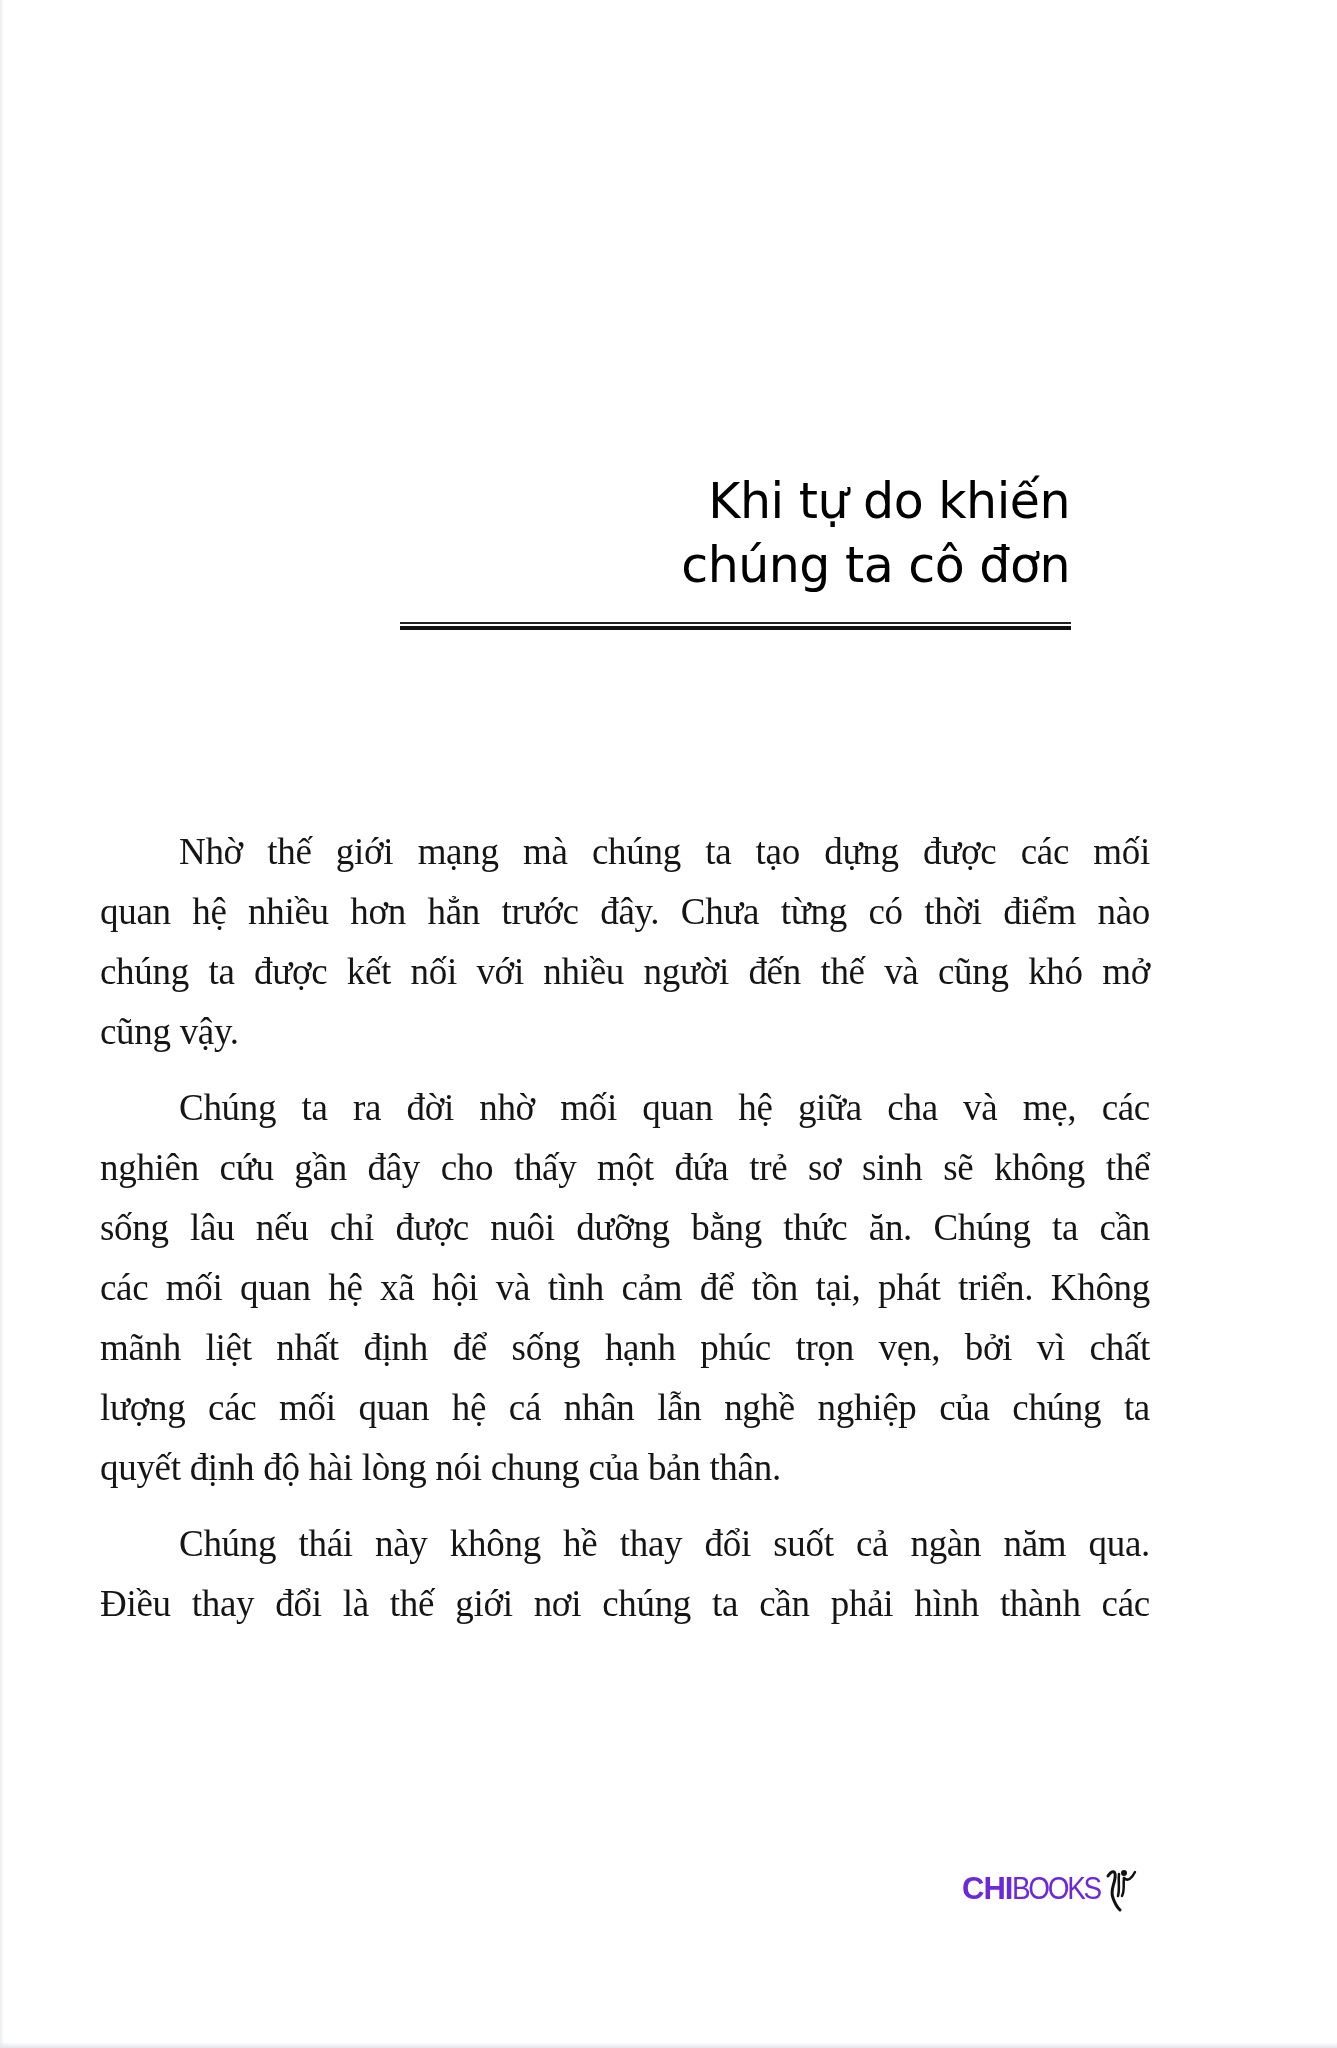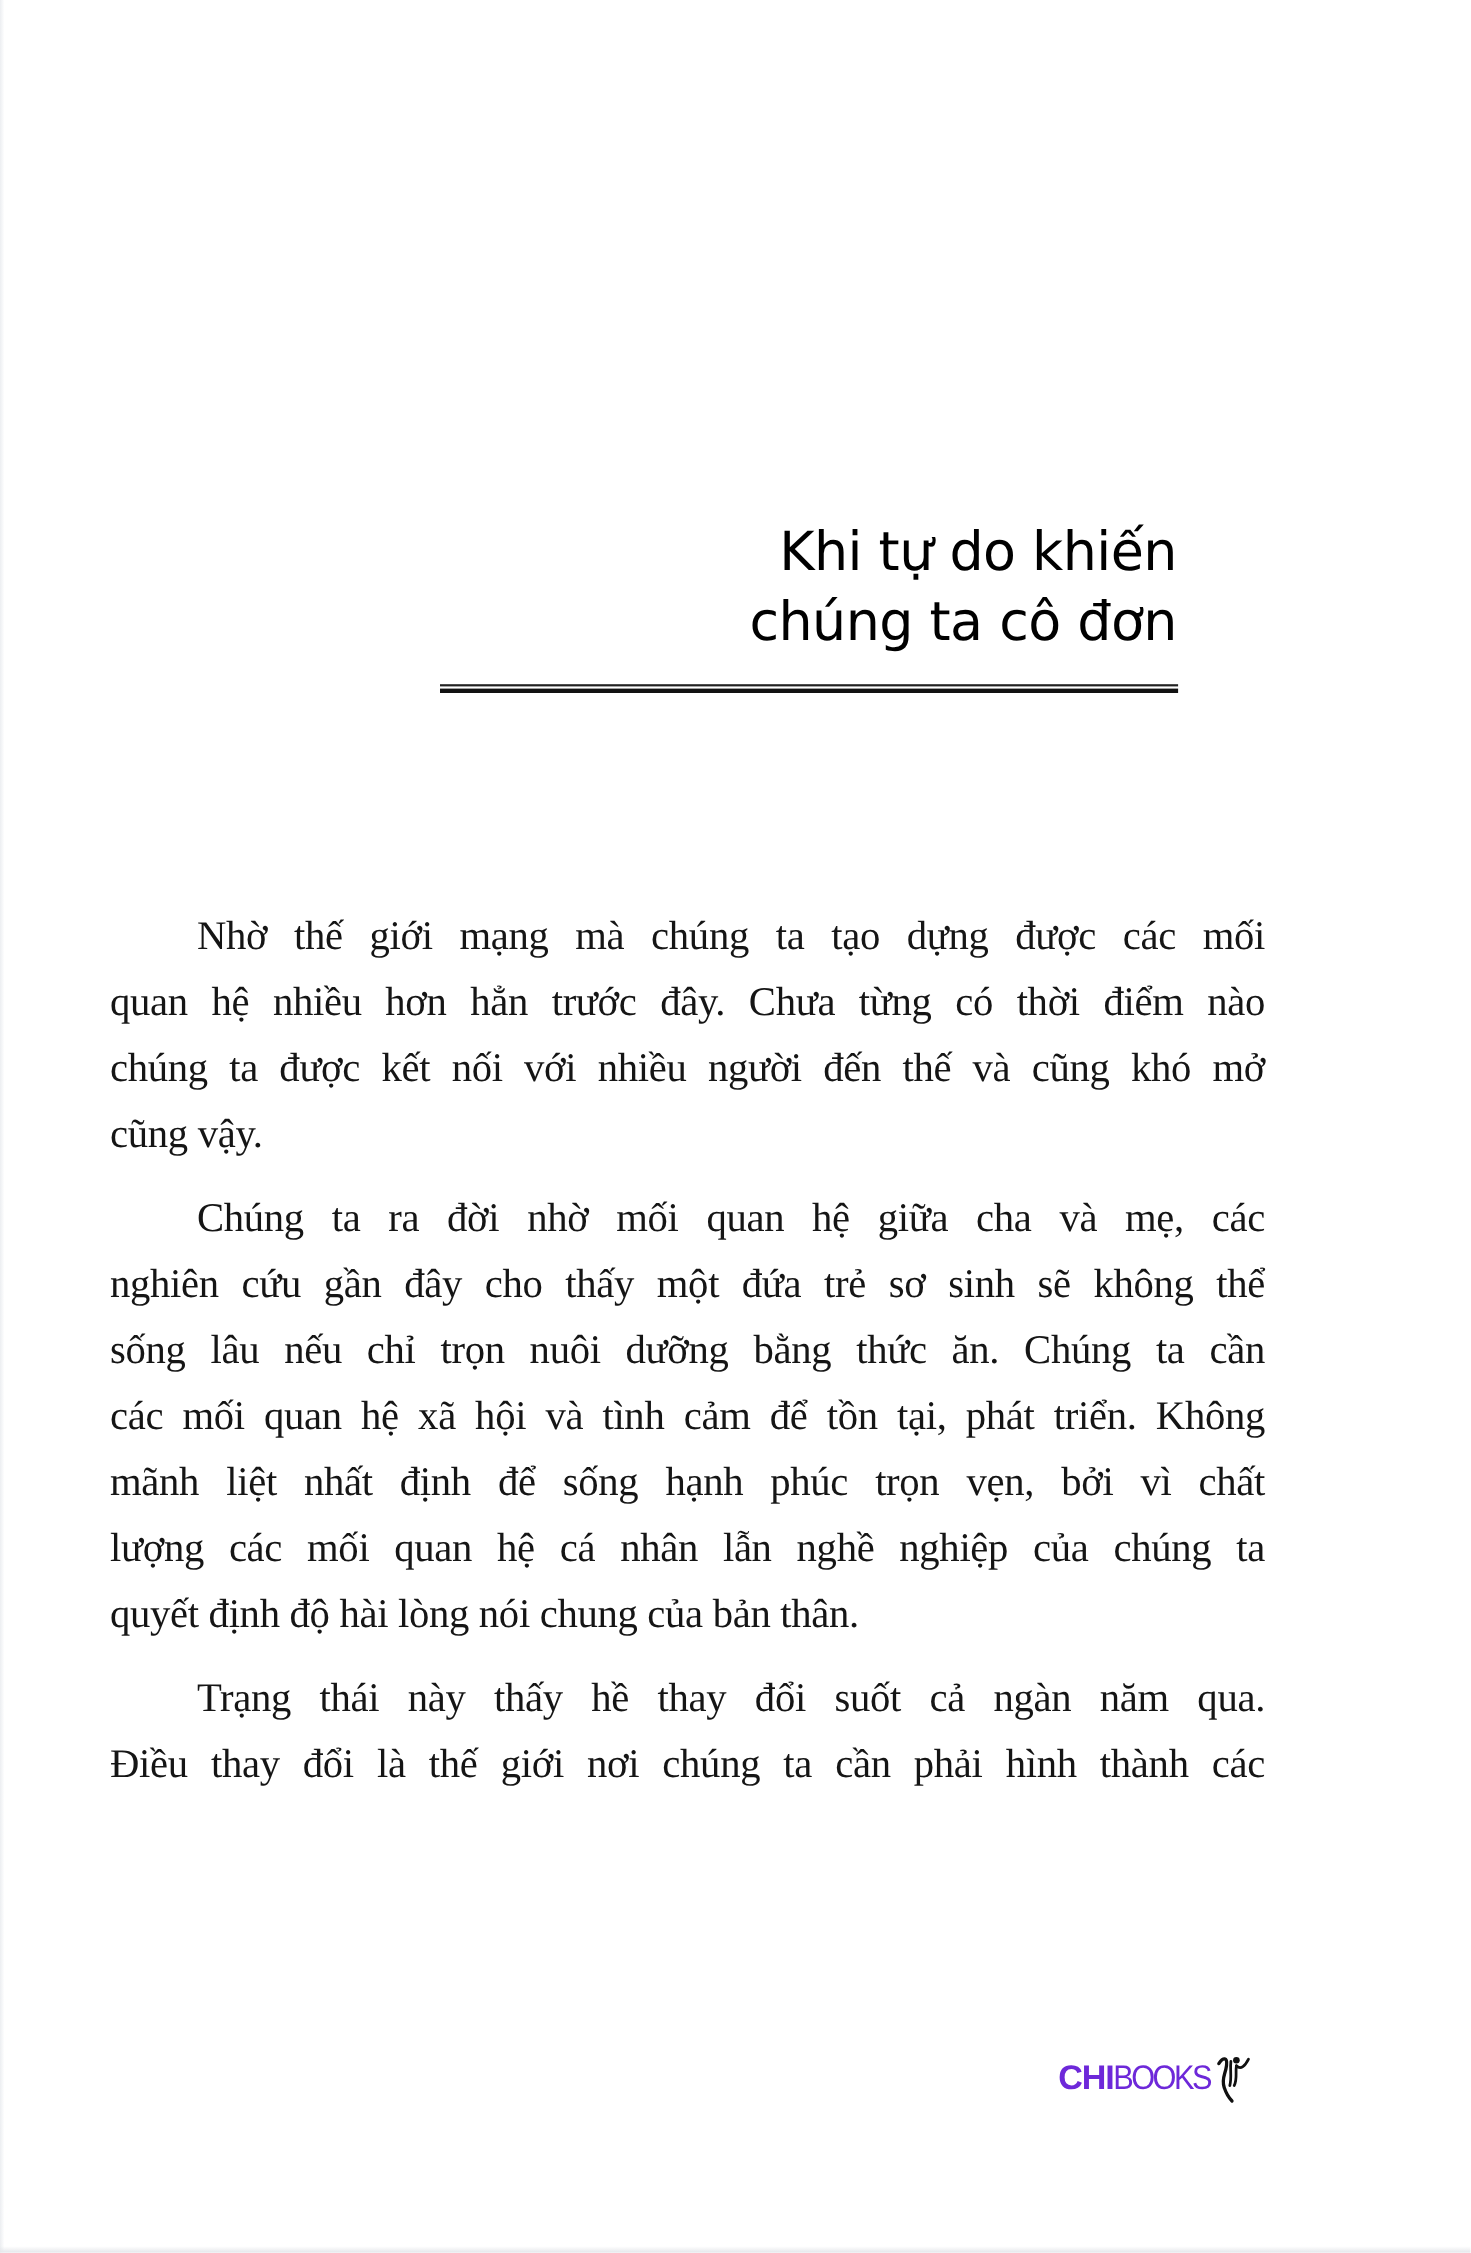--- a/index.html
+++ b/index.html
@@ -78,28 +78,28 @@
 <div class="body-text">
   <p class="para">
     <span class="ln first">Nhờ thế giới mạng mà chúng ta tạo dựng được các mối</span>
     <span class="ln">quan hệ nhiều hơn hẳn trước đây. Chưa từng có thời điểm nào</span>
     <span class="ln">chúng ta được kết nối với nhiều người đến thế và cũng khó mở</span>
     <span class="ln last">cũng vậy.</span>
   </p>
   <p class="para">
     <span class="ln first">Chúng ta ra đời nhờ mối quan hệ giữa cha và mẹ, các</span>
     <span class="ln">nghiên cứu gần đây cho thấy một đứa trẻ sơ sinh sẽ không thể</span>
-    <span class="ln">sống lâu nếu chỉ trọn nuôi dưỡng bằng thức ăn. Chúng ta cần</span>
+    <span class="ln">sống lâu nếu chỉ được nuôi dưỡng bằng thức ăn. Chúng ta cần</span>
     <span class="ln">các mối quan hệ xã hội và tình cảm để tồn tại, phát triển. Không</span>
     <span class="ln">mãnh liệt nhất định để sống hạnh phúc trọn vẹn, bởi vì chất</span>
     <span class="ln">lượng các mối quan hệ cá nhân lẫn nghề nghiệp của chúng ta</span>
     <span class="ln last">quyết định độ hài lòng nói chung của bản thân.</span>
   </p>
   <p class="para">
-    <span class="ln first">Trạng thái này thấy hề thay đổi suốt cả ngàn năm qua.</span>
+    <span class="ln first">Chúng thái này không hề thay đổi suốt cả ngàn năm qua.</span>
     <span class="ln">Điều thay đổi là thế giới nơi chúng ta cần phải hình thành các</span>
   </p>
 </div>
 
 <div class="publisher-logo">
   <span class="logo-chi">CHI</span>
   <span class="logo-books">BOOKS</span>
   <svg class="logo-icon" viewBox="0 0 34 44">
     <path d="M4 8 C8 2, 12 2, 11 10 C10 18, 6 22, 9 30 C11 36, 14 40, 16 42" fill="none" stroke="#111" stroke-width="3" stroke-linecap="round"></path>
     <path d="M15 6 C14 14, 16 20, 14 28" fill="none" stroke="#111" stroke-width="2.5" stroke-linecap="round"></path>

